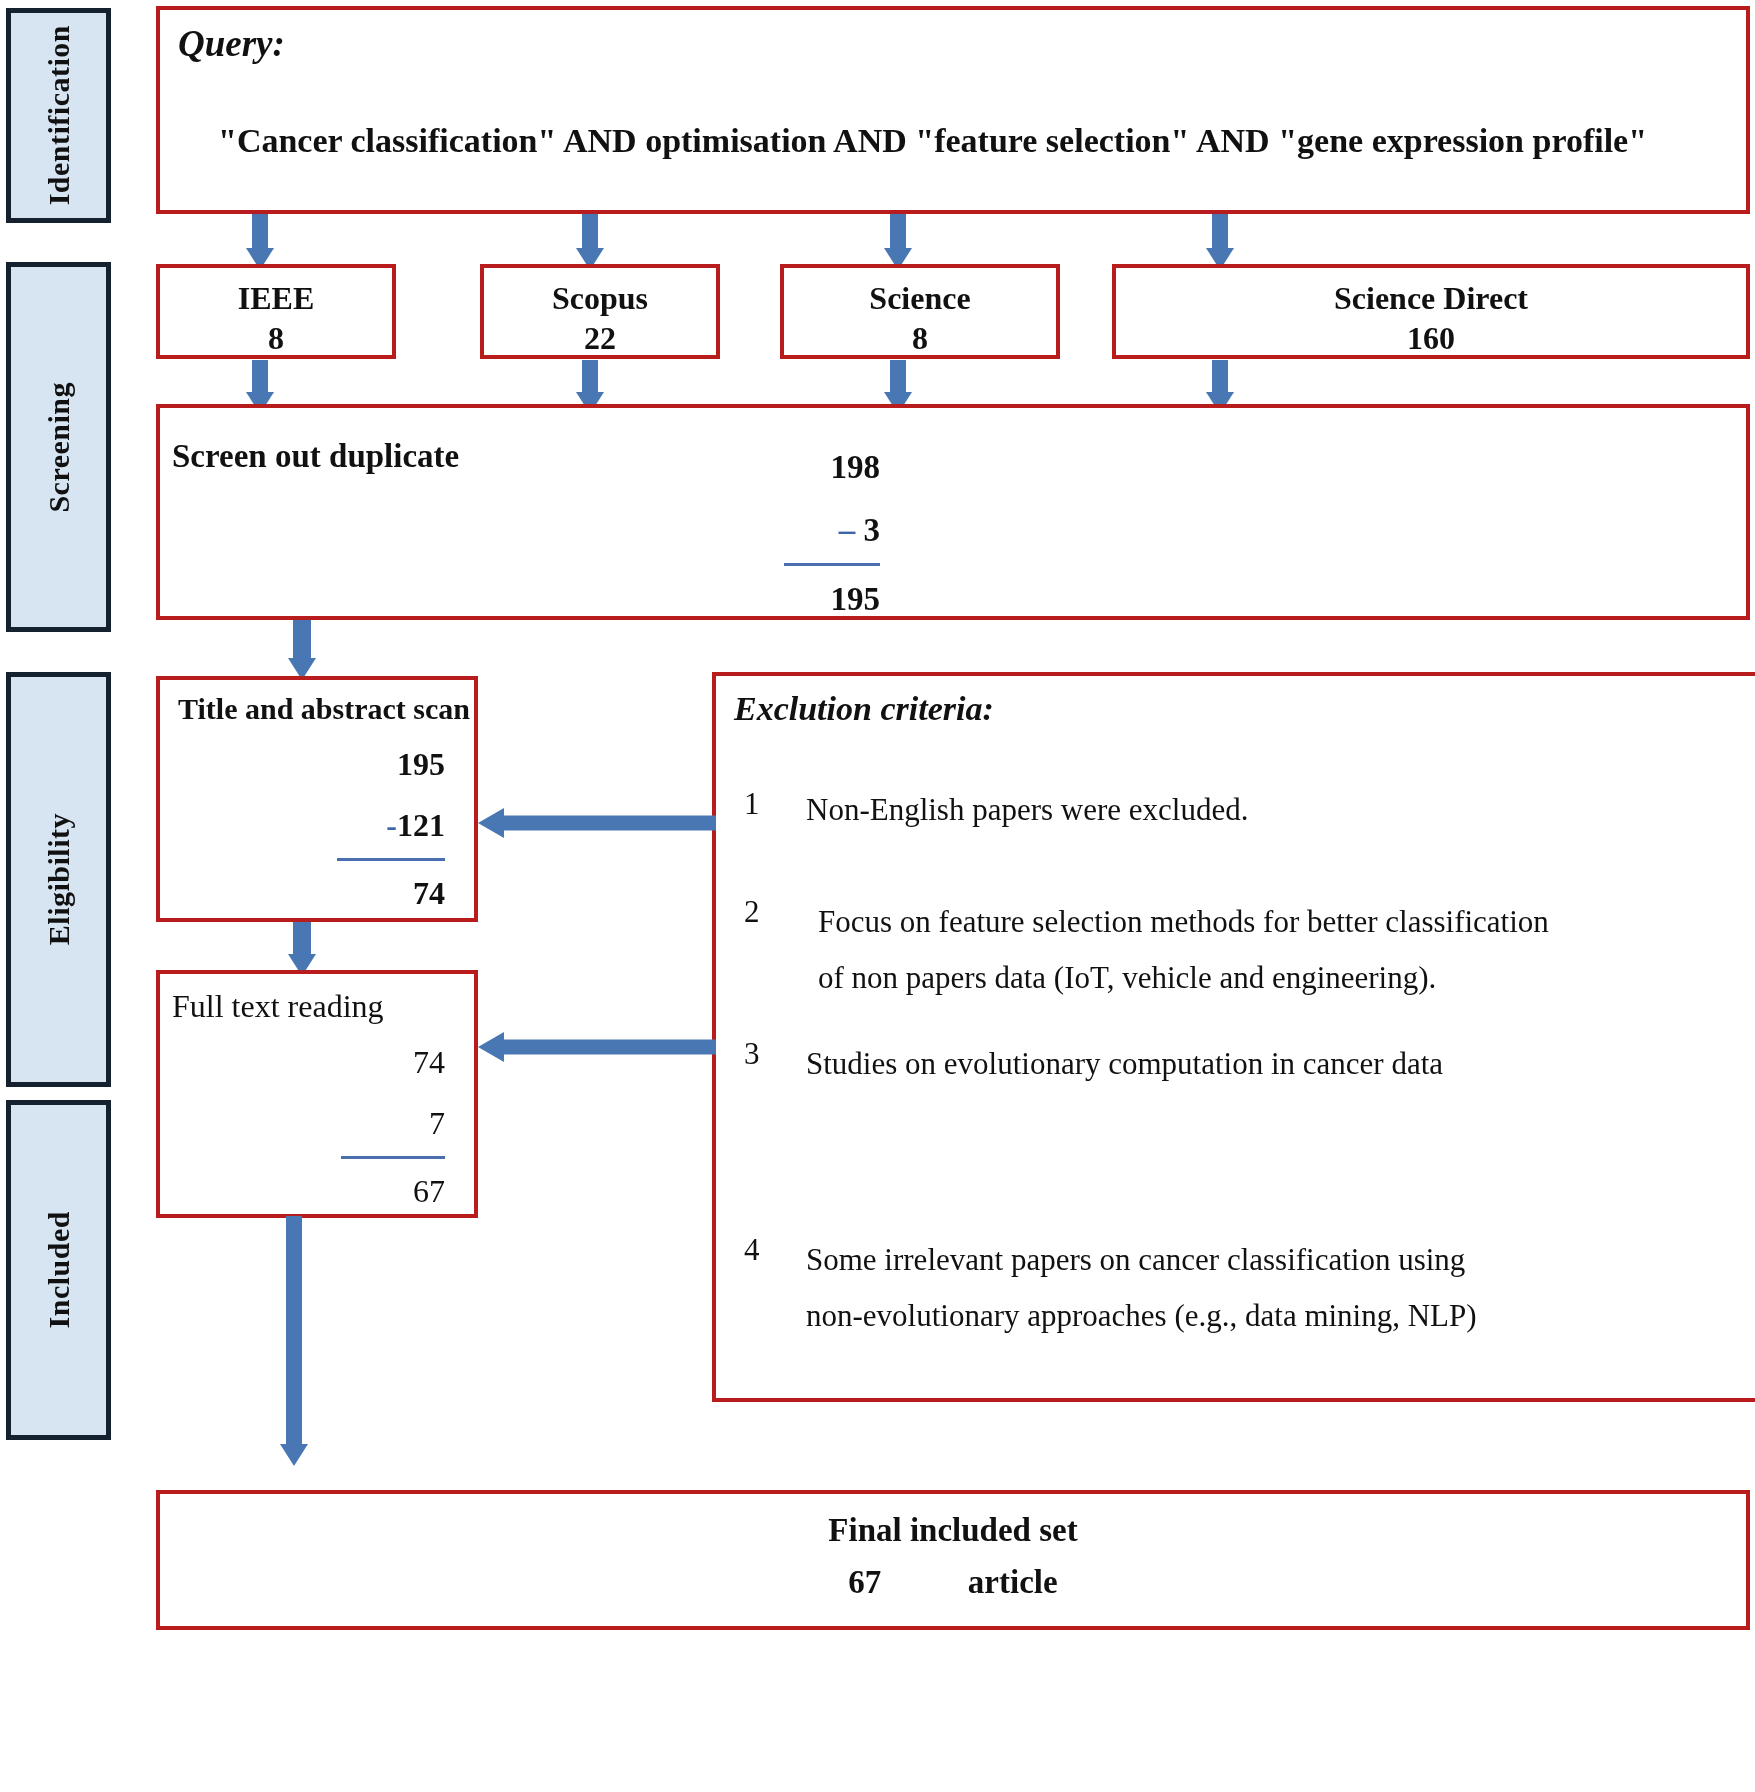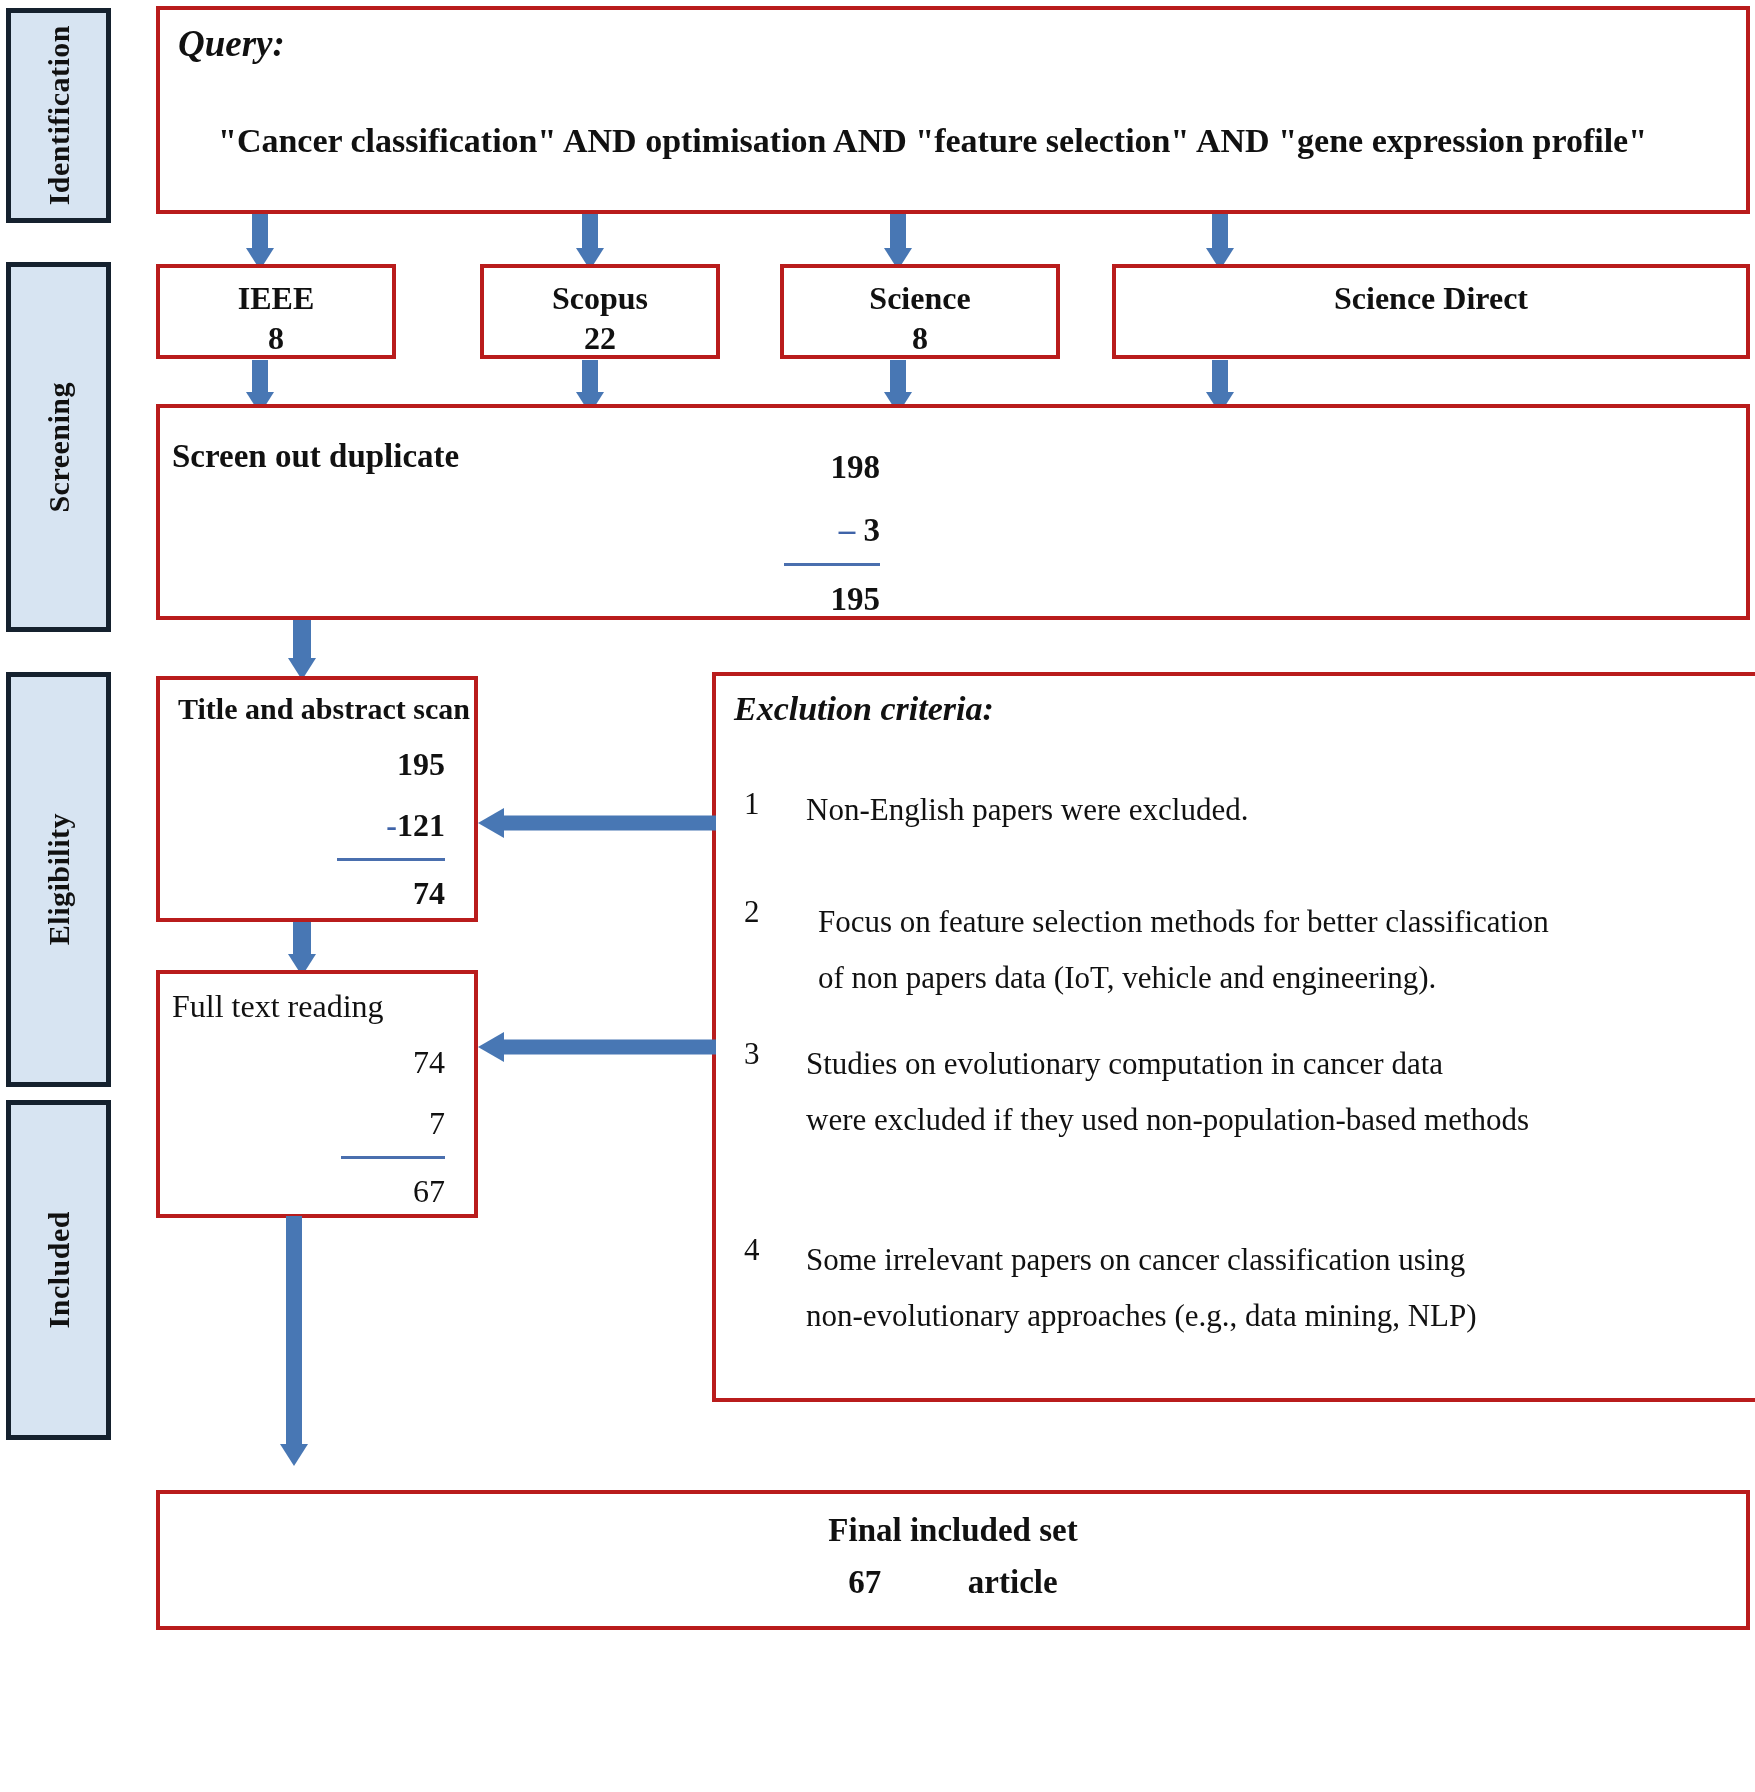--- a/index.html
+++ b/index.html
@@ -98,20 +98,21 @@
   <div class="t center bold" style="top:52px;font-size:32px;">22</div>
 </div>
 
 <div class="gbox" style="left:780px;top:264px;width:280px;height:95px;">
   <div class="t center bold" style="top:12px;font-size:32px;">Science</div>
   <div class="t center bold" style="top:52px;font-size:32px;">8</div>
 </div>
 
 <div class="gbox" style="left:1112px;top:264px;width:638px;height:95px;">
   <div class="t center bold" style="top:12px;font-size:32px;">Science Direct</div>
+  <div class="t center bold" style="top:52px;font-size:32px;">160</div>
 </div>
 
 <div class="arrow-d" style="left:240px;top:360px;width:40px;height:56px;">
   <div class="shaft" style="top:0;width:16px;height:36px;"></div>
     <div class="head" style="top:32px;"></div>
 </div>
 <div class="arrow-d" style="left:570px;top:360px;width:40px;height:56px;">
   <div class="shaft" style="top:0;width:16px;height:36px;"></div>
     <div class="head" style="top:32px;"></div>
 </div>
@@ -187,21 +188,20 @@
     <div style="margin-left:74px;font-size:31px;line-height:1.8;">
       <div>Focus on feature selection methods for better classification</div>
       <div>of non papers data (IoT, vehicle  and engineering).</div>
     </div>
   </div>
 
   <div style="position:absolute;left:28px;top:360px;width:990px;">
     <span style="position:absolute;left:0;top:0;font-size:31px;">3</span>
     <div style="margin-left:62px;font-size:31px;line-height:1.8;">
       <div>Studies on evolutionary computation in cancer data</div>
-      <div>were excluded if they used non-population-based methods</div>
     </div>
   </div>
 
   <div style="position:absolute;left:28px;top:556px;width:990px;">
     <span style="position:absolute;left:0;top:0;font-size:31px;">4</span>
     <div style="margin-left:62px;font-size:31px;line-height:1.8;">
       <div>Some irrelevant papers on cancer classification using</div>
       <div>non-evolutionary approaches (e.g., data mining, NLP)</div>
     </div>
   </div>

